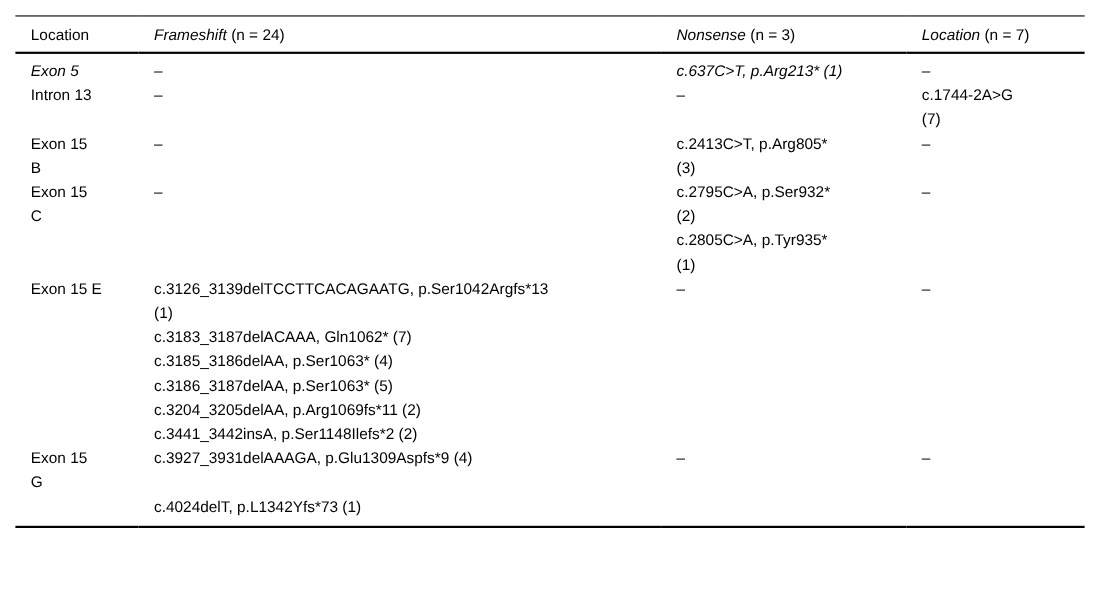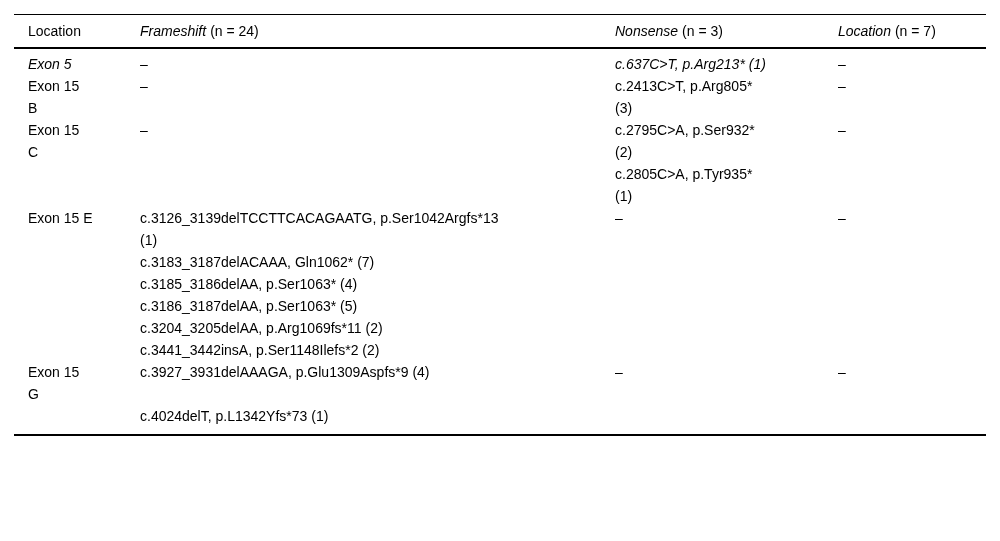--- a/index.html
+++ b/index.html
@@ -95,20 +95,35 @@
           </td>
           <td>
             <div class="line">c.637C&gt;T, p.Arg213* (1)</div>
           </td>
           <td>
             <div class="line">–</div>
           </td>
         </tr>
         <tr>
           <td>
+            <div class="line">Intron 13</div>
+          </td>
+          <td>
+            <div class="line">–</div>
+          </td>
+          <td>
+            <div class="line">–</div>
+          </td>
+          <td>
+            <div class="line">c.1744-2A&gt;G</div>
+            <div class="line">(7)</div>
+          </td>
+        </tr>
+        <tr>
+          <td>
             <div class="line">Exon 15</div>
             <div class="line">B</div>
           </td>
           <td>
             <div class="line">–</div>
           </td>
           <td>
             <div class="line">c.2413C&gt;T, p.Arg805*</div>
             <div class="line">(3)</div>
           </td>

